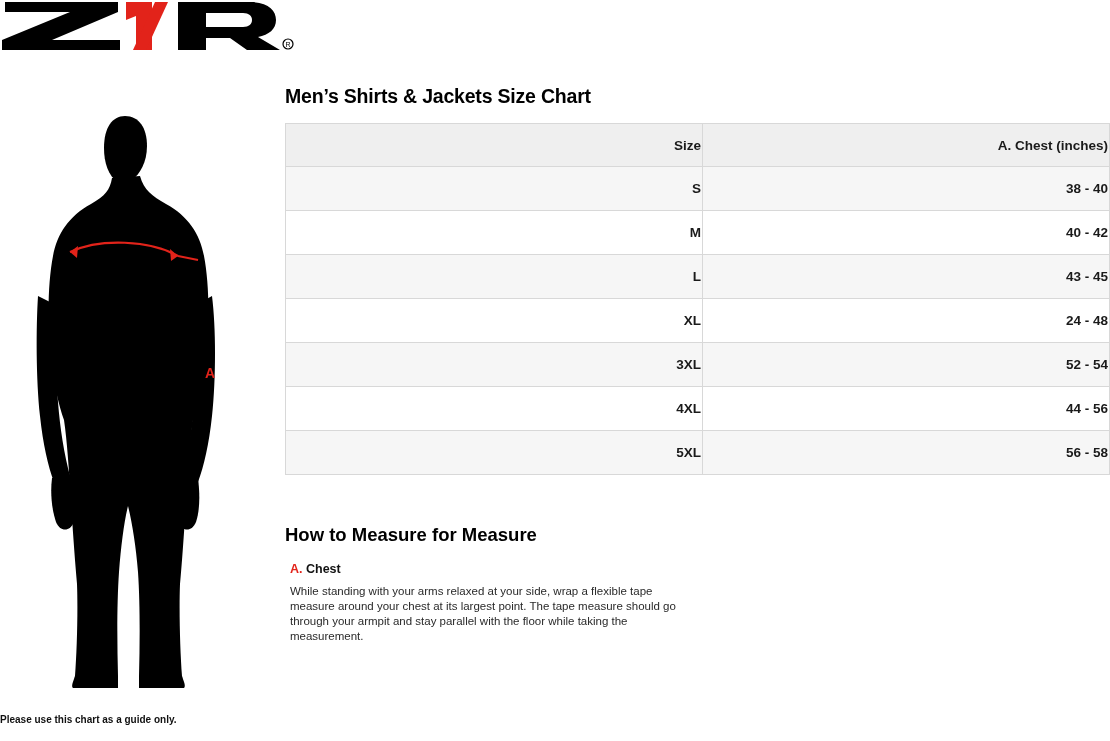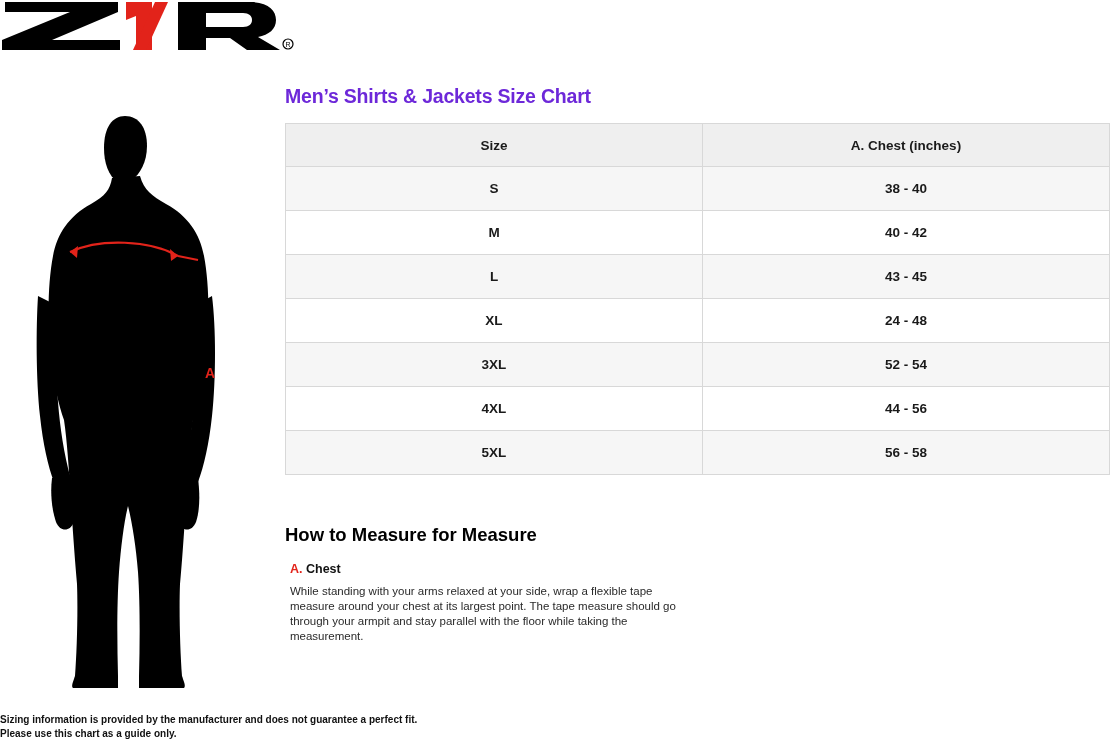--- a/index.html
+++ b/index.html
@@ -27,21 +27,21 @@
   .logo-svg { display: block; }
 
   
   .page-title {
     position: absolute;
     left: 285px;
     top: 85px;
     font-size: 19.5px;
     font-weight: bold;
     letter-spacing: -0.2px;
-    color: #6d28d9;
+    color: #000000;
   }
 
   
   .figure-area {
     position: absolute;
     left: 0px;
     top: 110px;
     width: 285px;
     height: 580px;
   }
@@ -60,21 +60,21 @@
     left: 285px;
     top: 123px;
     width: 825px;
     border-collapse: collapse;
     table-layout: fixed;
   }
   .size-table th,
   .size-table td {
     border: 1px solid #d8d8d8;
     height: 41px;
-    text-align: center;
+    text-align: right;
     vertical-align: middle;
     font-size: 13.5px;
     color: #1a1a1a;
   }
   .size-table th {
     background: #efefef;
     font-weight: bold;
     height: 40px;
   }
   .size-table tbody tr:nth-child(odd) td { background: #f6f6f6; }
@@ -227,15 +227,14 @@
 
 <div class="measure-block">
   <div class="measure-head">
     <span class="ltr">A.</span>
     <span class="nm">Chest</span>
   </div>
   <div class="measure-body">While standing with your arms relaxed at your side, wrap a flexible tape measure around your chest at its largest point. The tape measure should go through your armpit and stay parallel with the floor while taking the measurement.</div>
 </div>
 
 <div class="footnote">
-  <div>Sizing information is provided by the manufacturer and does not guarantee a perfect fit.</div>
   <div>Please use this chart as a guide only.</div>
 </div>
 
 </body></html>

